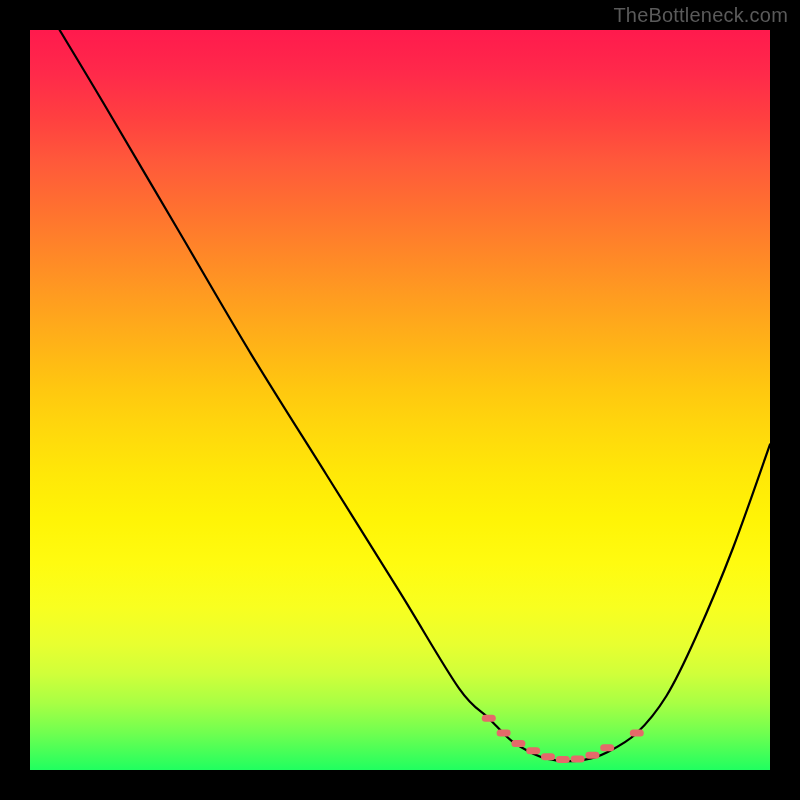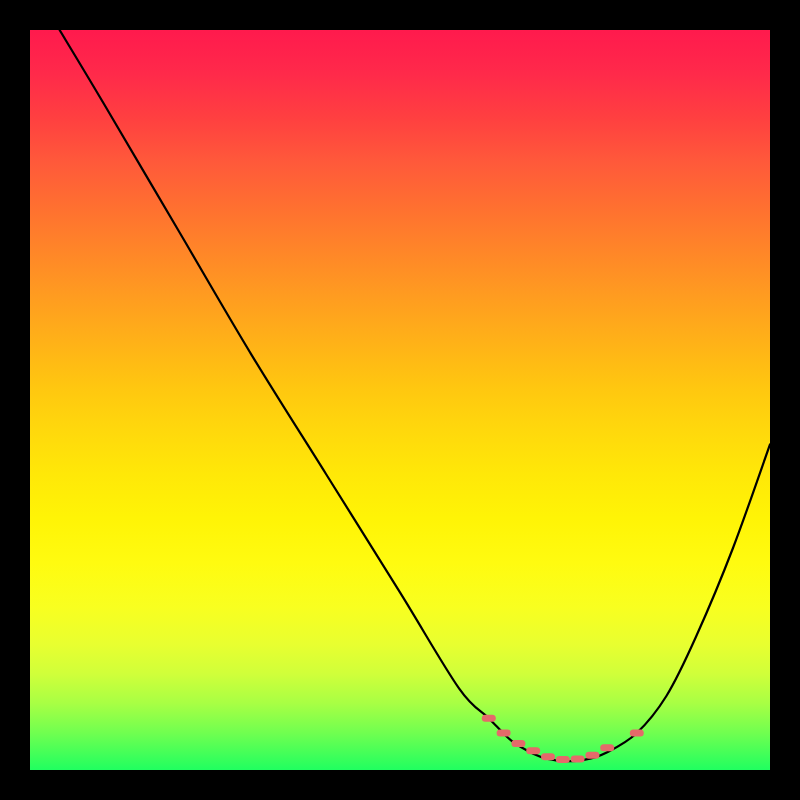--- a/index.html
+++ b/index.html
@@ -61,20 +61,21 @@
     left: 0;
     top: 0;
     width: 740px;
     height: 740px;
   }
 </style>
 </head>
 <body>
 
 <div class="frame">
+  <div class="watermark">TheBottleneck.com</div>
   <div class="plot-area">
     <svg class="curve" viewBox="0 0 740 740">
       <g id="curve-group">
           <path d="M 29.6 0.0 C 37.0 12.3, 54.3 40.7, 74.0 74.0 C 93.7 107.3, 123.3 157.9, 148.0 199.8 C 172.7 241.7, 197.3 284.9, 222.0 325.6 C 246.7 366.3, 271.3 404.5, 296.0 444.0 C 320.7 483.5, 347.8 526.6, 370.0 562.4 C 392.2 598.2, 414.4 637.6, 429.2 658.6 C 444.0 679.6, 450.2 679.6, 458.8 688.2 C 467.4 696.8, 473.6 704.5, 481.0 710.4 C 488.4 716.3, 497.0 720.6, 503.2 723.7 C 509.4 726.8, 513.1 727.7, 518.0 728.9 C 522.9 730.1, 526.6 731.0, 532.8 731.1 C 539.0 731.2, 547.6 731.1, 555.0 729.6 C 562.4 728.2, 568.6 726.7, 577.2 722.2 C 585.8 717.8, 596.9 712.4, 606.8 703.0 C 616.7 693.6, 626.5 682.0, 636.4 666.0 C 646.3 650.0, 654.9 631.5, 666.0 606.8 C 677.1 582.1, 690.7 550.1, 703.0 518.0 C 715.3 485.9, 733.8 431.7, 740.0 414.4" fill="none" stroke="#000000" stroke-width="2.2" stroke-linecap="round"></path>
         </g>
       <g id="marker-group">
           <rect x="451.8" y="684.7" width="14" height="7" rx="3.5" fill="#e46a6a"></rect>
           <rect x="466.6" y="699.5" width="14" height="7" rx="3.5" fill="#e46a6a"></rect>
           <rect x="481.4" y="709.9" width="14" height="7" rx="3.5" fill="#e46a6a"></rect>
           <rect x="496.2" y="717.3" width="14" height="7" rx="3.5" fill="#e46a6a"></rect>

